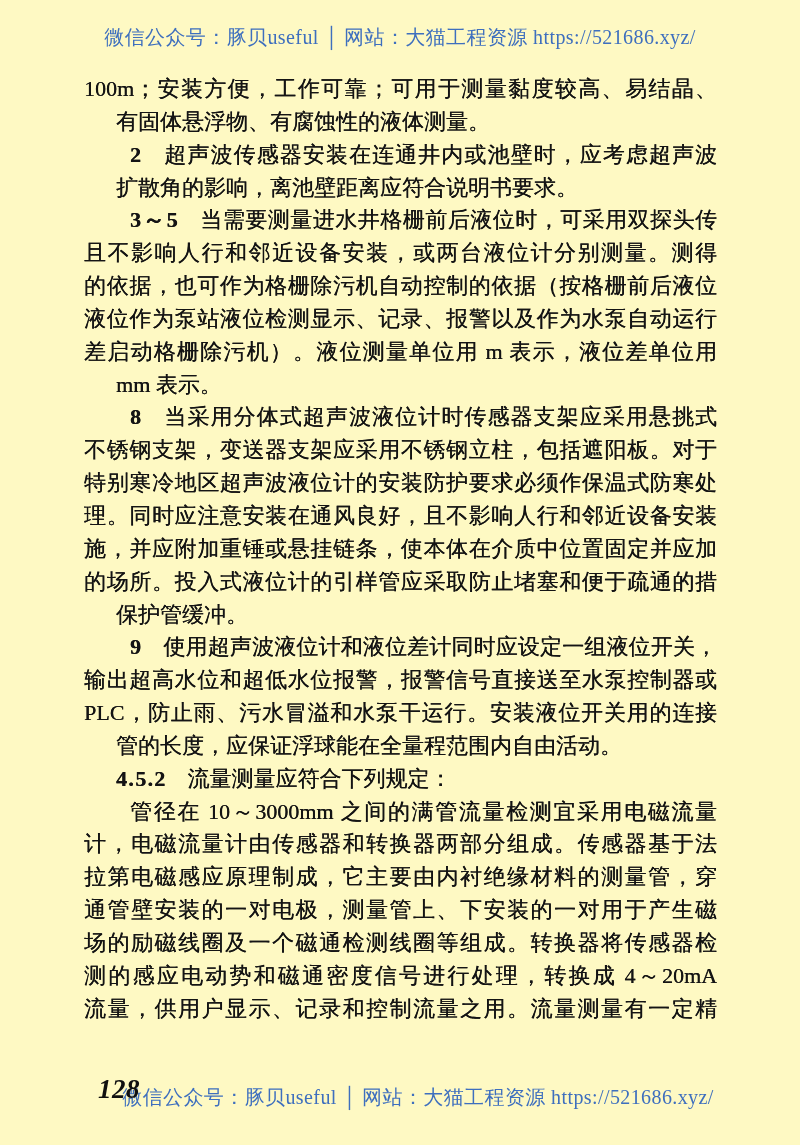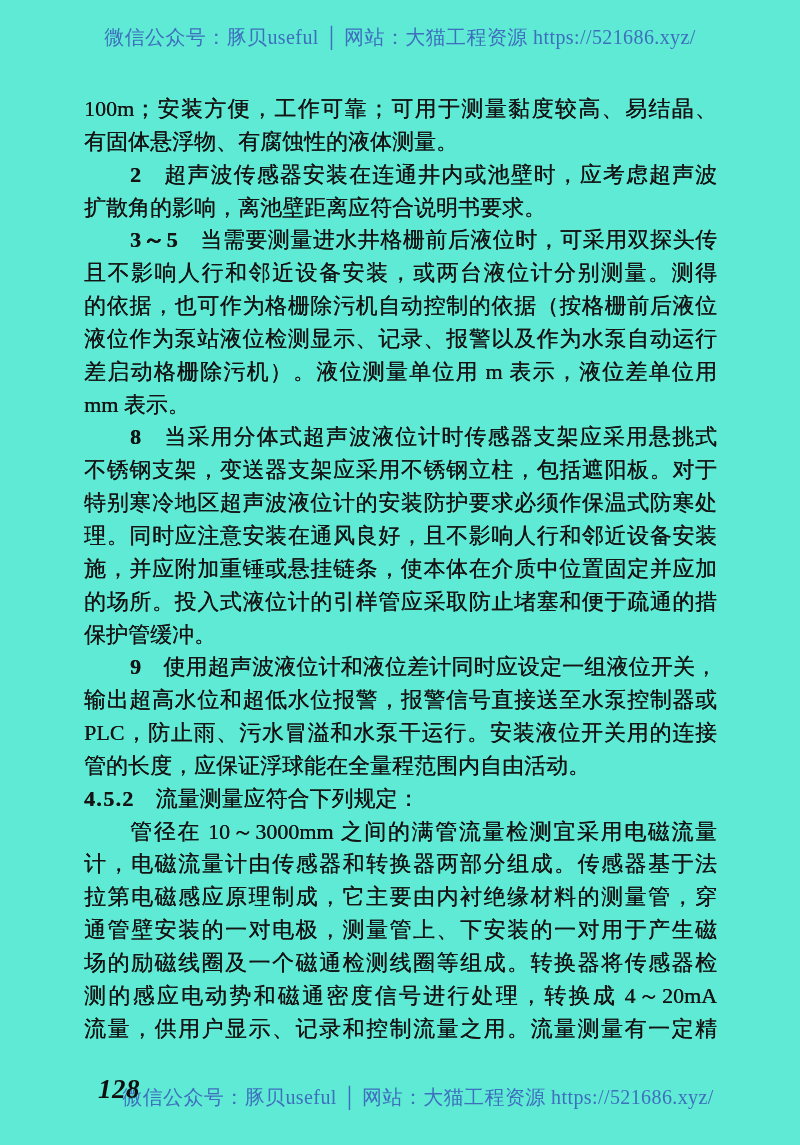--- a/index.html
+++ b/index.html
@@ -4,53 +4,53 @@
 <style>
   html, body { margin: 0; padding: 0; }
   body {
     width: 800px; height: 1145px;
     background: #f2f2f0;
     font-family: "Liberation Serif", "DejaVu Serif", serif;
   }
   .page {
     position: relative;
     width: 800px; height: 1145px;
-    background: #5eead4;
+    background: #fef9c3;
     overflow: hidden;
   }
   
   .wm {
     position: absolute;
     left: 0; width: 800px;
     text-align: center;
     font-size: 20px;
     letter-spacing: 0.02em;
     color: #3e6fbe;
     white-space: nowrap;
   }
   .wm.top { top: 24px; }
   .wm.bottom { top: 1084px; padding-left: 18px; }
   
   .textblock {
     position: absolute;
-    left: 84px; top: 93px;
+    left: 84px; top: 73px;
     width: 633px;
     color: #141414;
   }
   .textline {
     height: 32.85px;
     line-height: 32.85px;
     font-size: 22px;
     overflow: hidden;
     white-space: nowrap;
     text-align: justify;
     text-align-last: justify;
     text-shadow: 0.3px 0 0 currentColor; 
   }
-  .textline.short { text-align: left; text-align-last: left; }
+  .textline.short { text-align: left; text-align-last: left; margin-left: 32px; }
   .textline.ind { padding-left: 46px; }
   .num {
     font-weight: bold;
     margin-right: 0.95em;
     letter-spacing: 0.06em;
   }
   
   .pagenum {
     position: absolute;
     left: 98px; top: 1074px;

